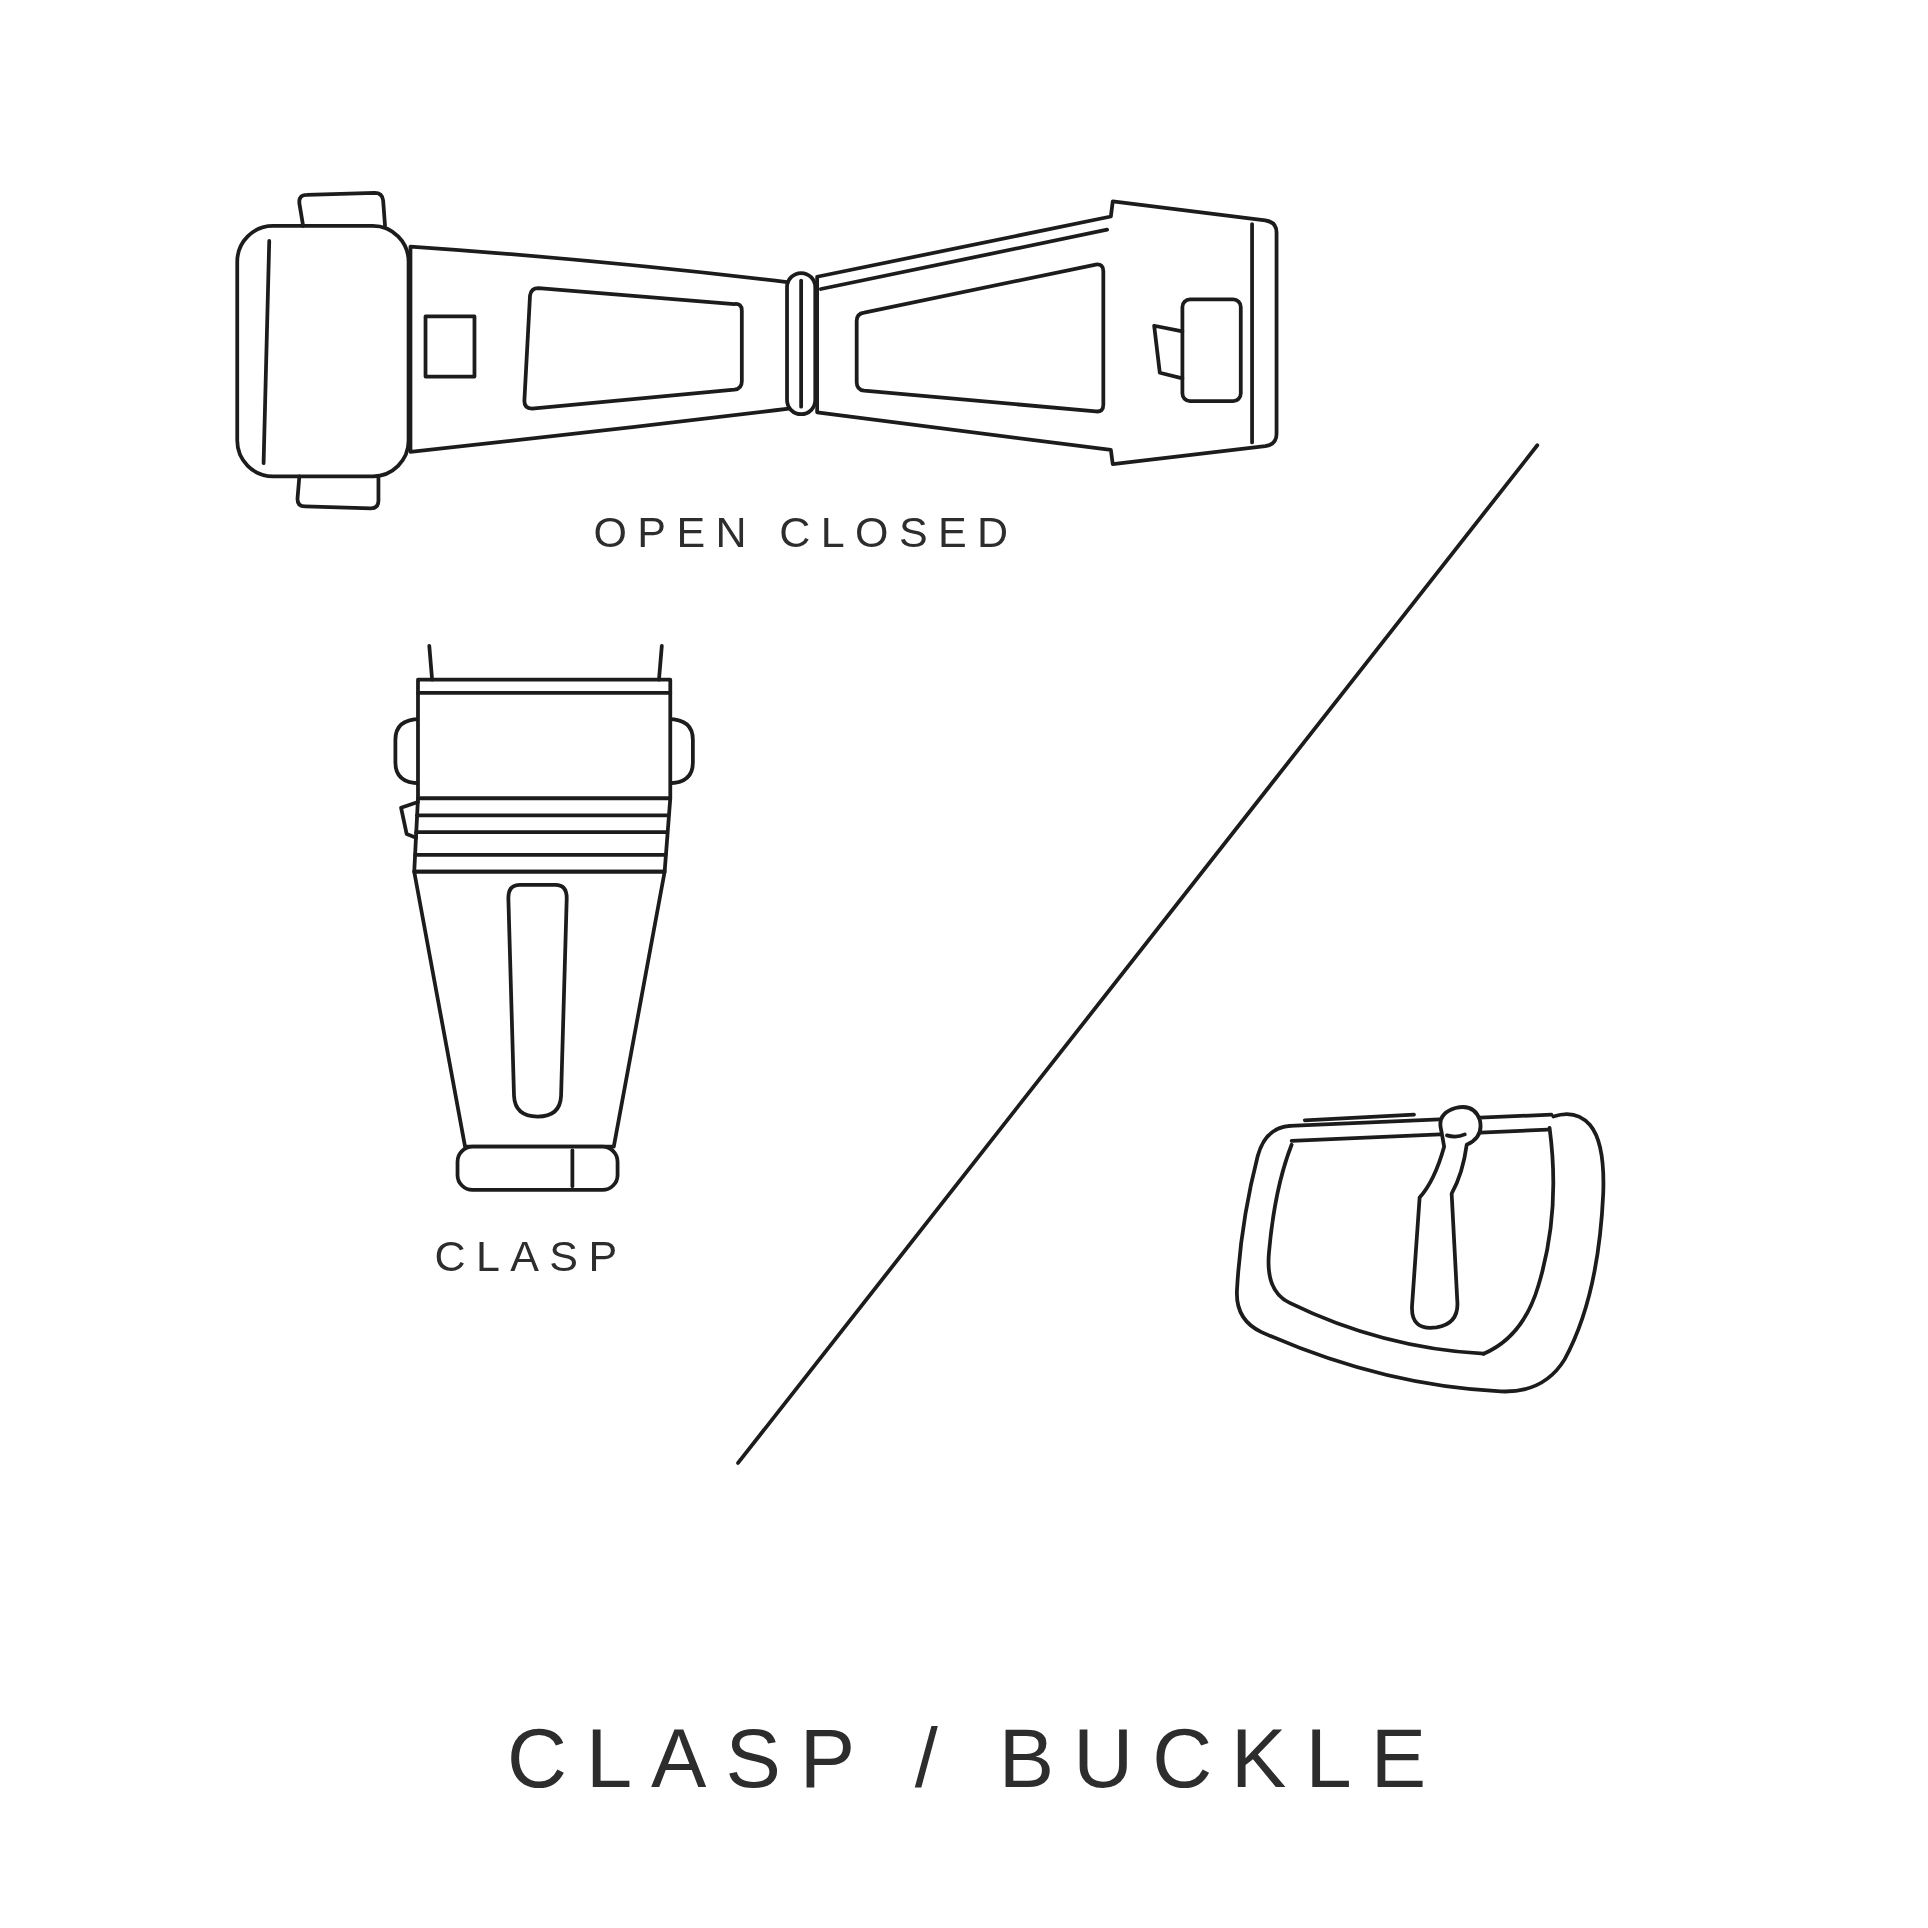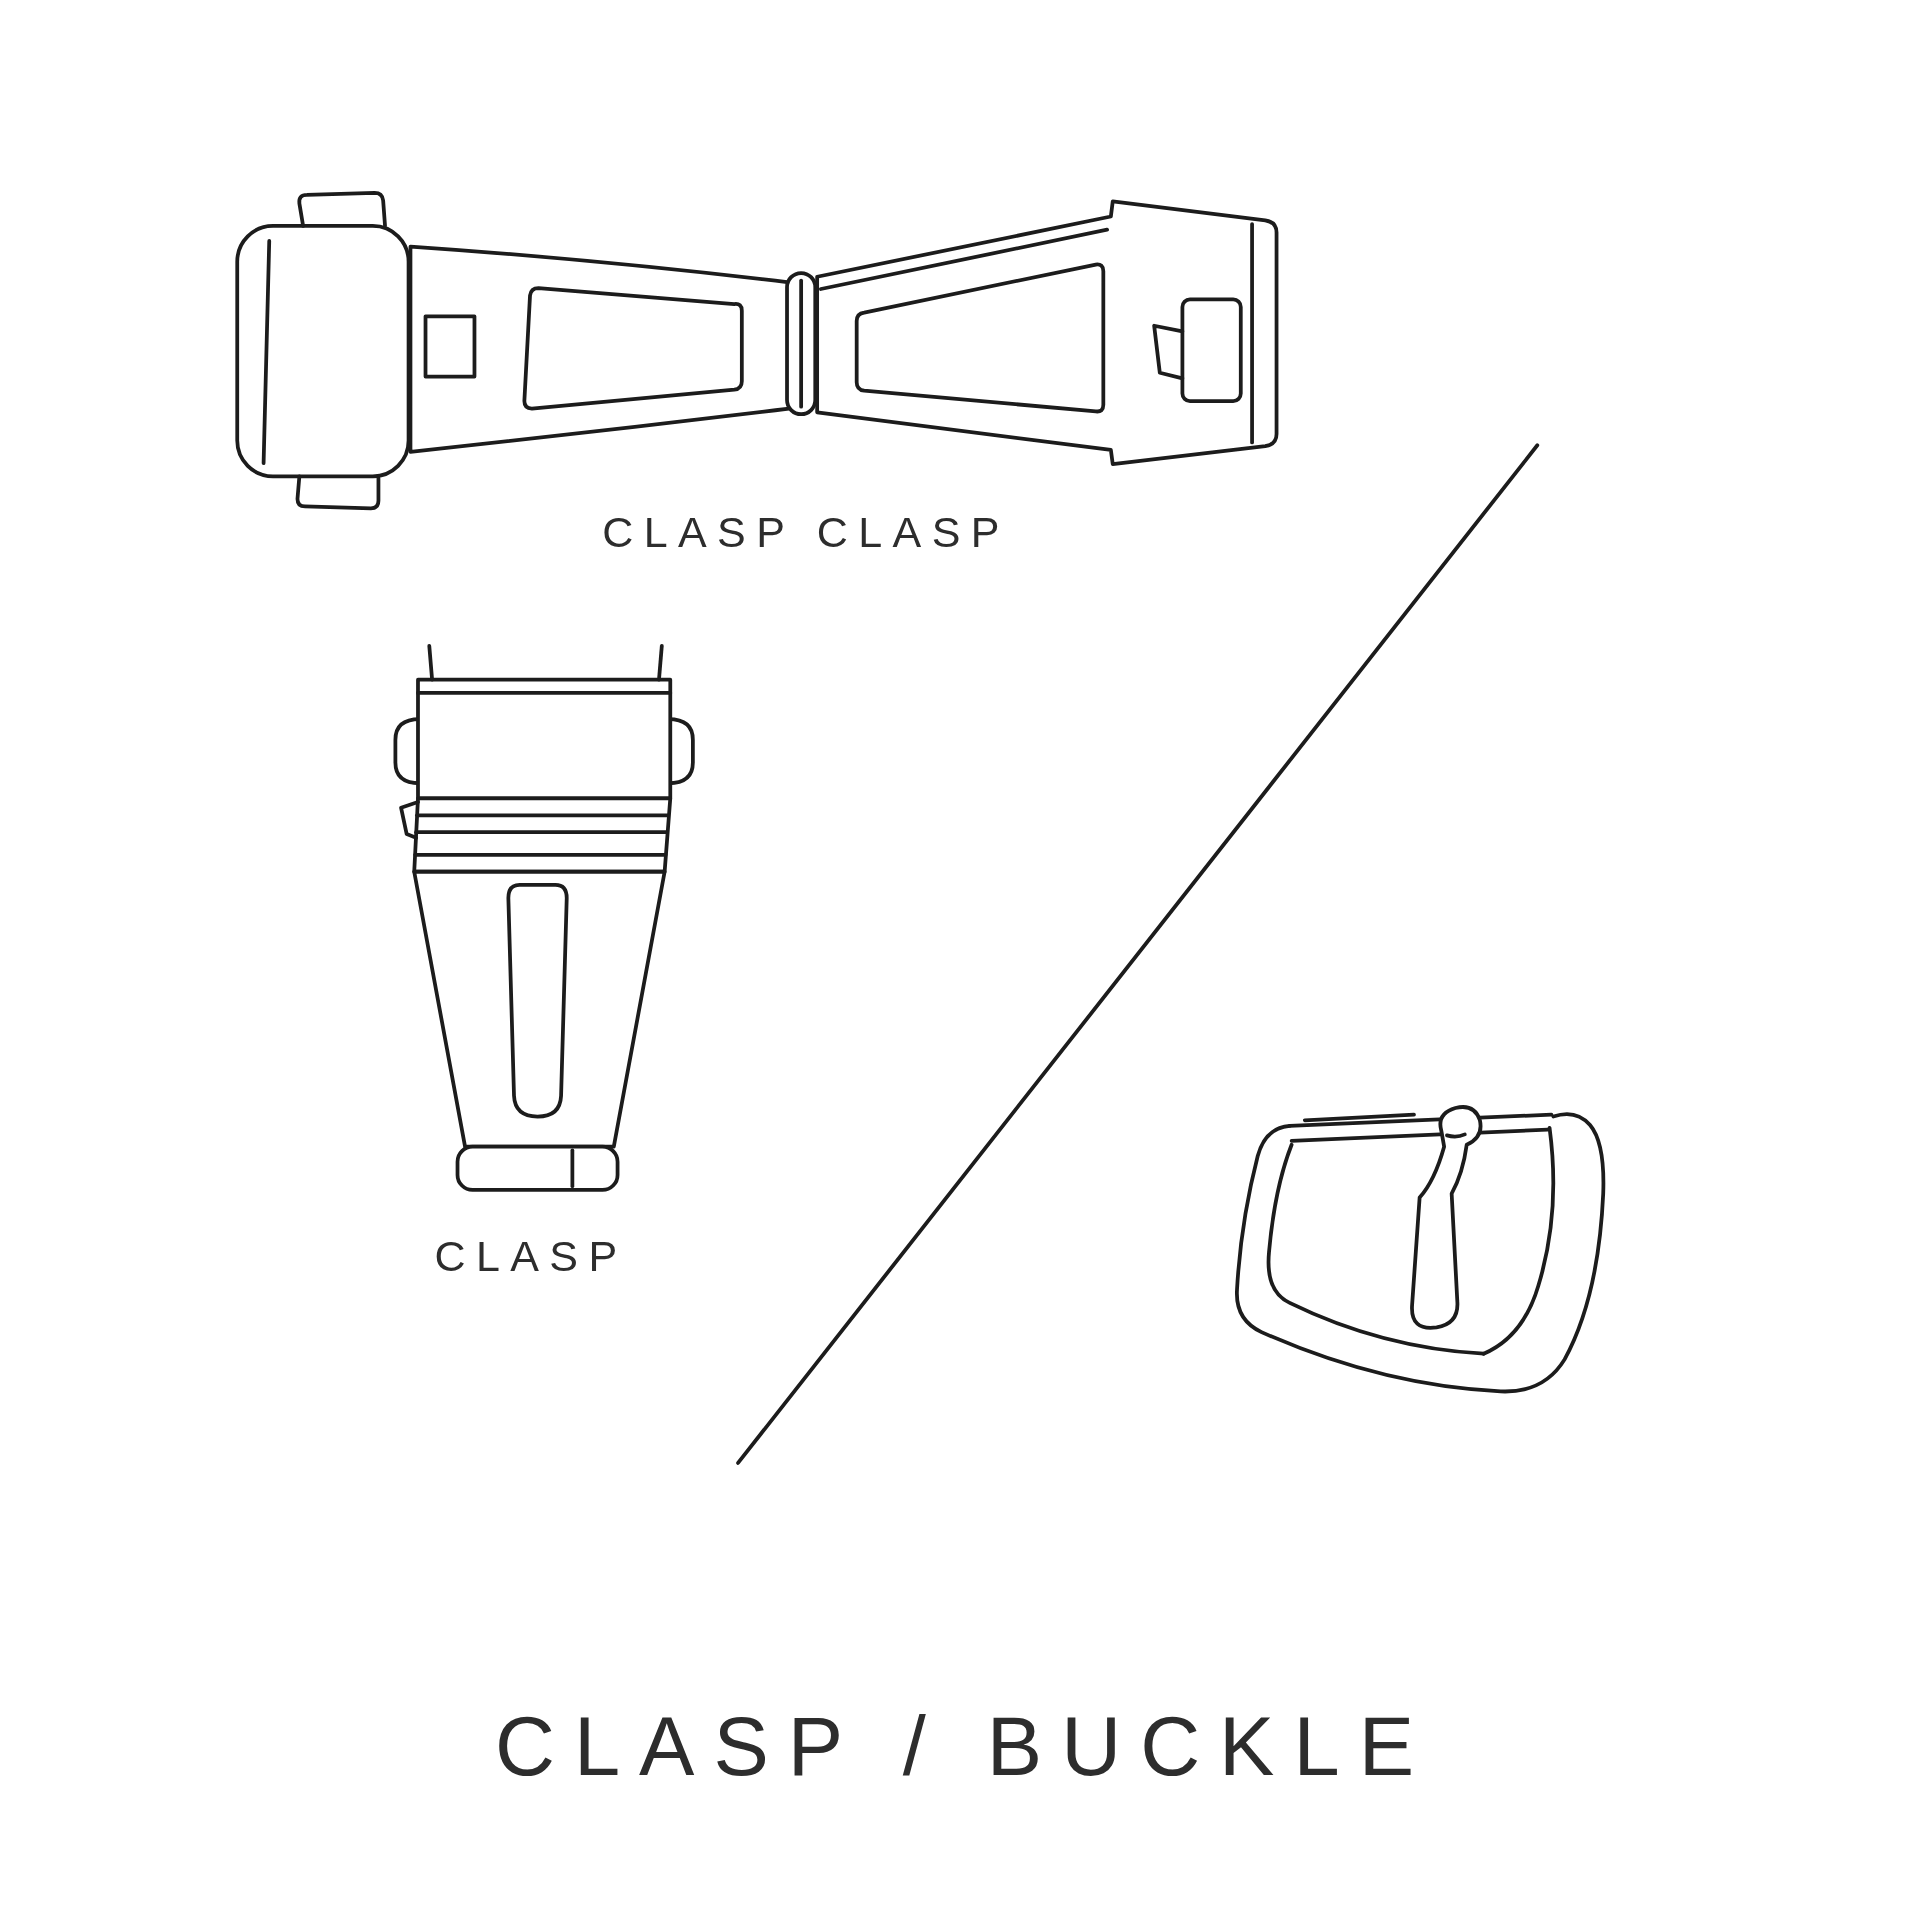--- a/index.html
+++ b/index.html
@@ -41,21 +41,21 @@
     white-space: nowrap;
     font-weight: 400;
   }
   .caption-open-clasp { left: 806px; top: 508px; }
   .caption-closed    { left: 531px; top: 1232px; }
   .page-title {
     position: absolute;
     left: 960px;
     top: 1695px;
     transform: translateX(-50%);
-    margin: 4px;
+    margin: 16px;
     color: var(--text, #2d2d2d);
     font-size: 83px;
     letter-spacing: 19px;
     font-weight: 500;
     white-space: nowrap;
   }
 </style>
 </head>
 <body>
 
@@ -113,19 +113,19 @@
       <path d="M1646 1198 Q1658 1288 1634 1366 Q1618 1420 1576 1438"></path>
       <path d="M1372 1216 Q1354 1262 1348 1330 Q1344 1372 1370 1384 Q1468 1432 1576 1438"></path>
       <path d="M1370 1196 L1648 1184"></path>
       <path d="M1372 1212 L1644 1200"></path>
       <path stroke-width="3" d="M1386 1190 L1502 1184"></path>
       <path fill="#ffffff" d="M1534 1218 Q1524 1254 1508 1272 L1500 1386 Q1498 1414 1526 1410 Q1550 1406 1548 1382 L1542 1268 Q1554 1246 1558 1216 Q1576 1208 1572 1190 Q1566 1172 1546 1177 Q1526 1183 1531 1201 Q1533 1212 1534 1218 Z"></path>
       <path stroke-width="3" d="M1537 1206 Q1547 1209 1556 1205"></path>
     </g>
   </svg>
 
-  <div class="caption caption-open-clasp">CLASP CLASP</div>
+  <div class="caption caption-open-clasp">OPEN CLOSED</div>
 
   <div class="caption caption-closed">CLASP</div>
 
   <h1 class="page-title">CLASP / BUCKLE</h1>
 </div>
 
 
 </body></html>

